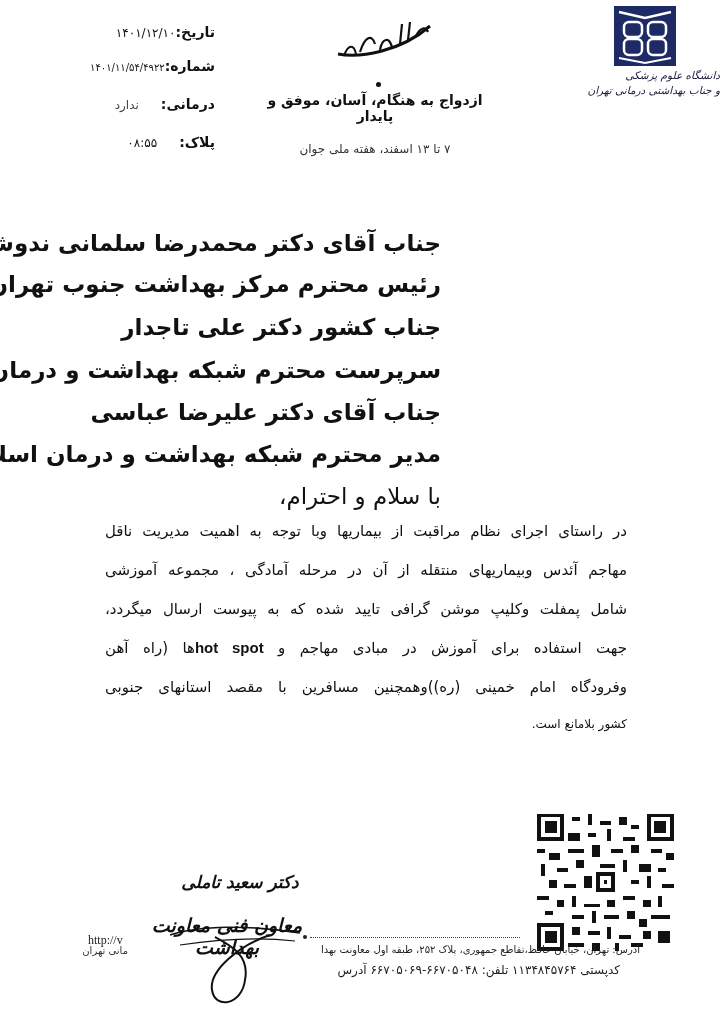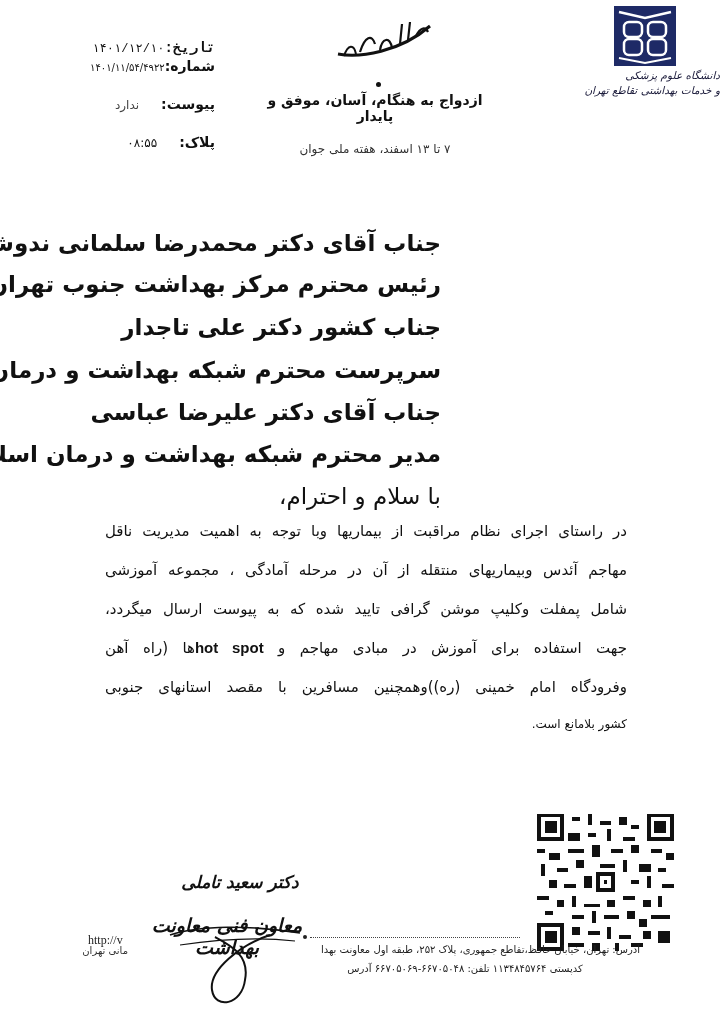--- a/index.html
+++ b/index.html
@@ -24,38 +24,38 @@
   .rec{right:286px;width:440px;text-align:right;font-weight:bold;font-size:23px;white-space:nowrap;}
   .body-text{left:105px;width:522px;text-align:justify;text-align-last:justify;font-size:15px;white-space:nowrap;}
   .body-last{left:400px;width:227px;text-align:right;font-size:12px;}
   .latin{font-family:"Liberation Sans",sans-serif;font-weight:bold;}
   
   .qr{left:537px;top:812px;width:137px;height:140px;}
   
   .dots{left:310px;top:937px;width:210px;border-top:1px dotted #444;}
   .bullet{left:303px;top:935px;width:4px;height:4px;border-radius:50%;background:#222;}
   .addr1{left:310px;top:944px;width:330px;text-align:right;font-size:10px;color:#222;}
-  .addr2{left:310px;top:963px;width:310px;text-align:center;font-size:10px;color:#222;}
+  .addr2{left:310px;top:963px;width:310px;text-align:right;font-size:12px;color:#222;}
   .fl1{left:78px;top:945px;width:50px;text-align:right;font-size:10px;color:#333;}
   .fl2{left:88px;top:933px;font-family:"Liberation Serif",serif;font-size:12px;color:#222;}
   .sig-name{left:180px;top:872px;width:120px;text-align:center;font-family:"DejaVu Serif",serif;font-style:italic;font-size:17px;font-weight:bold;}
   .sig-title{left:132px;top:914px;width:190px;text-align:center;font-family:"DejaVu Serif",serif;font-style:italic;font-size:19px;font-weight:bold;}
   .sig-scribble{left:160px;top:905px;width:150px;height:110px;}
 </style>
 </head>
 <body>
 
-<div class="abs meta rtl" style="top:39px;font-family:Liberation Mono, monospace;">
+<div class="abs meta rtl" style="top:24px;">
   <span class="lbl">تاریخ:</span><span class="val">۱۴۰۱/۱۲/۱۰</span>
 </div>
 <div class="abs meta rtl" style="top:58px;">
   <span class="lbl">شماره:</span><span class="val big">۱۴۰۱/۱۱/۵۴/۴۹۲۲</span>
 </div>
 <div class="abs meta rtl" style="top:96px;">
-  <span class="lbl">پیوست:</span><span class="gap"></span><span class="val" style="color:#444">ندارد</span>
+  <span class="lbl">درمانی:</span><span class="gap"></span><span class="val" style="color:#444">ندارد</span>
 </div>
 <div class="abs meta rtl" style="top:134px;">
   <span class="lbl">پلاک:</span><span class="gap"></span><span class="val">۰۸:۵۵</span>
 </div>
 
 <svg class="abs bism" viewBox="0 0 110 50">
   <path d="M8 40 C30 44, 70 38, 100 12" stroke="#111" stroke-width="3" fill="none"></path>
   <path d="M30 38 C35 22, 42 20, 45 30 M50 36 C52 24, 60 22, 62 34 M70 30 L72 10 M78 26 L80 8 M86 22 C90 14, 95 12, 98 18" stroke="#111" stroke-width="2.2" fill="none"></path>
   <path d="M14 42 C18 30, 24 30, 26 40" stroke="#111" stroke-width="2" fill="none"></path>
 </svg>
@@ -69,21 +69,21 @@
     <path d="M5 6 L31 12 L57 6" stroke="#fff" stroke-width="2.5" fill="none"></path>
     <rect x="10" y="16" width="18" height="15" rx="5" fill="none" stroke="#fff" stroke-width="2.5"></rect>
     <rect x="34" y="16" width="18" height="15" rx="5" fill="none" stroke="#fff" stroke-width="2.5"></rect>
     <rect x="10" y="33" width="18" height="16" rx="5" fill="none" stroke="#fff" stroke-width="2.5"></rect>
     <rect x="34" y="33" width="18" height="16" rx="5" fill="none" stroke="#fff" stroke-width="2.5"></rect>
     <path d="M5 52 L31 57 L57 52" stroke="#fff" stroke-width="2" fill="none"></path>
   </svg>
 </div>
 <div class="abs logo-text rtl">
   <div>دانشگاه علوم پزشکی</div>
-  <div>و خدمات بهداشتی تقاطع تهران</div>
+  <div>و جناب بهداشتی درمانی تهران</div>
 </div>
 
 <div class="abs rec rtl" style="top:230px;">جناب آقای دکتر محمدرضا سلمانی ندوشن</div>
 <div class="abs rec rtl" style="top:271px;margin-left:47px;">رئیس محترم مرکز بهداشت جنوب تهران</div>
 <div class="abs rec rtl" style="top:314px;">جناب کشور دکتر علی تاجدار</div>
 <div class="abs rec rtl" style="top:357px;">سرپرست محترم شبکه بهداشت و درمان شهرستان ری</div>
 <div class="abs rec rtl" style="top:399px;">جناب آقای دکتر علیرضا عباسی</div>
 <div class="abs rec rtl" style="top:441px;">مدیر محترم شبکه بهداشت و درمان اسلامشهر</div>
 <div class="abs rec rtl" style="top:483px;font-weight:normal;">با سلام و احترام،</div>
 

